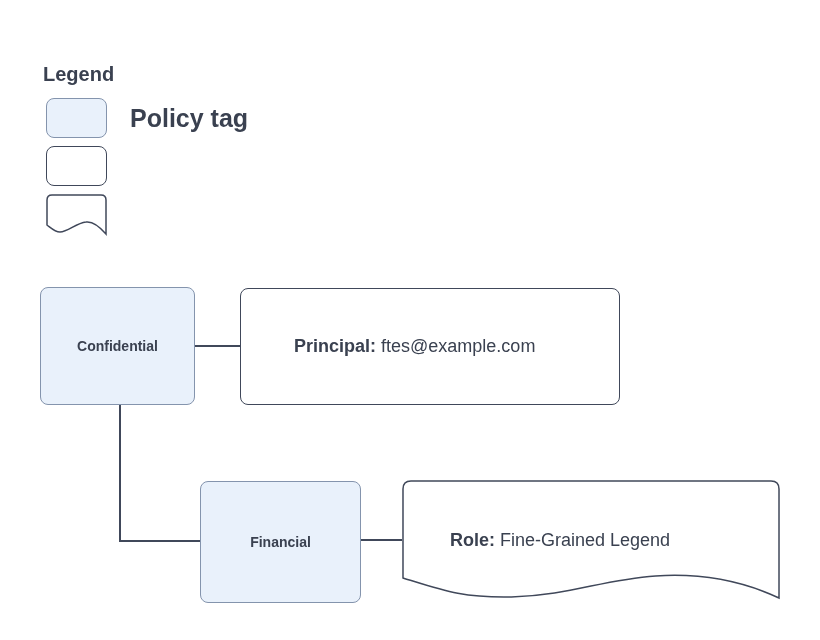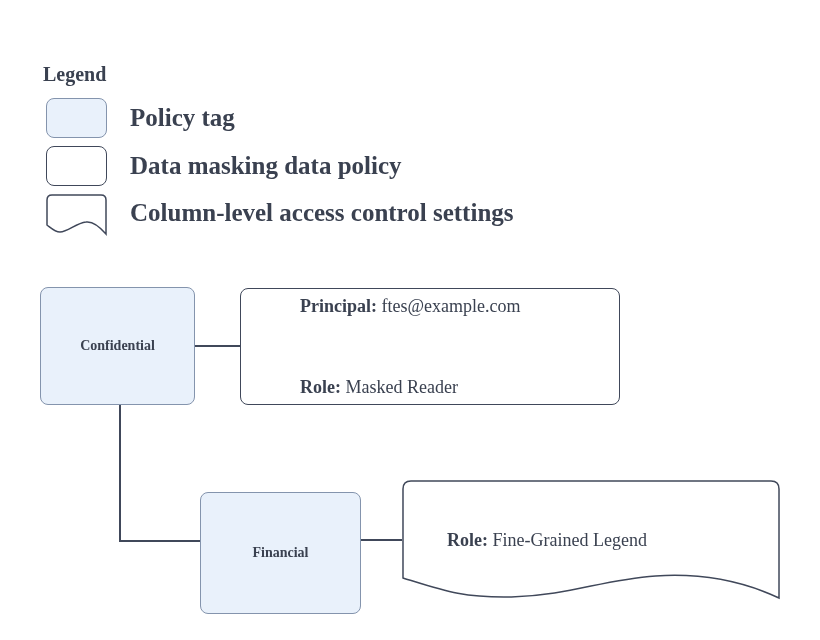--- a/index.html
+++ b/index.html
@@ -10,21 +10,21 @@
     --connector: #40485a;
     --bg: #ffffff;
   }
   * { margin: 0; padding: 0; box-sizing: border-box; }
   html, body { background: var(--bg); }
   .canvas {
     position: relative;
     width: 820px;
     height: 640px;
     background: var(--bg);
-    font-family: Liberation Serif, serif;
+    font-family: Liberation Sans, sans-serif;
     color: var(--text);
     overflow: hidden;
   }
   .legend-title {
     position: absolute;
     left: 43px; top: 63px;
     font-size: 20px;
     font-weight: bold;
   }
   .legend-swatch {
@@ -65,33 +65,33 @@
     background: var(--policy-tag-fill);
     border: 1.5px solid var(--policy-tag-border);
     border-radius: 8px;
     display: flex;
     align-items: center;
     justify-content: center;
     font-size: 14px;
     font-weight: bold;
   }
   .node-confidential { left: 40px; top: 287px; width: 155px; height: 118px; }
-  .node-financial   { left: 200px; top: 492px; width: 161px; height: 122px; }
+  .node-financial   { left: 200px; top: 481px; width: 161px; height: 122px; }
 
   .policy-box {
     position: absolute;
     left: 240px; top: 288px;
     width: 380px; height: 117px;
     background: #fff;
     border: 1.5px solid var(--box-border);
     border-radius: 8px;
     display: flex;
     flex-direction: column;
     justify-content: center;
-    padding-left: 32px;
+    padding-left: 23px;
     font-size: 18px;
     line-height: 27px;
   }
   .policy-line { white-space: pre; }
   .policy-line b { font-weight: bold; }
 
   .doc-shape {
     position: absolute;
     left: 402px; top: 480px;
     width: 378px; height: 124px;
@@ -123,47 +123,42 @@
 <body>
 
 <div class="canvas">
 
   <div class="legend-title">Legend</div>
 
   <div class="legend-swatch swatch-policy-tag"></div>
   <div class="legend-label legend-label-0">Policy tag</div>
 
   <div class="legend-swatch swatch-data-policy"></div>
-  <div class="legend-label legend-label-1">Data masking data policy</div>
 
   <svg class="swatch-doc mini" viewBox="0 0 61 44" preserveAspectRatio="none">
     <path class="doc-outline" d="M 6,1 H 55 Q 60,1 60,6 V 40 C 54,33 47,27 40,28 C 30,29 22,38 14,38 C 9,38 5,34 1,31 V 6 Q 1,1 6,1 Z"></path>
   </svg>
-  <div class="legend-label legend-label-2">Column-level access control settings</div>
 
   <div class="connector conn-h conn-conf-masking"></div>
   <div class="connector conn-v conn-conf-down"></div>
   <div class="connector conn-h conn-elbow-fin"></div>
   <div class="connector conn-h conn-fin-column"></div>
 
   <div class="node node-confidential">
     <span>Confidential</span>
   </div>
 
   <div class="node node-financial">
     <span>Financial</span>
   </div>
 
   <div class="policy-box">
     <div class="policy-line">
       <b>Principal:</b><span> ftes@example.com</span>
     </div>
-    <div class="policy-line">
-      <b>Role:</b><span> Masked Reader</span>
-    </div>
   </div>
 
   <svg class="doc-shape" viewBox="0 0 380 124" preserveAspectRatio="none">
     <path class="doc-outline" d="M 9,1 H 371 Q 379,1 379,9 V 118 C 340,100 300,93 255,96 C 200,100 170,115 110,117 C 60,118 40,110 1,98 V 9 Q 1,1 9,1 Z"></path>
   </svg>
   <div class="doc-text">
     <div class="policy-line">
       <b>Role:</b><span> Fine-Grained Legend</span>
     </div>
   </div>

